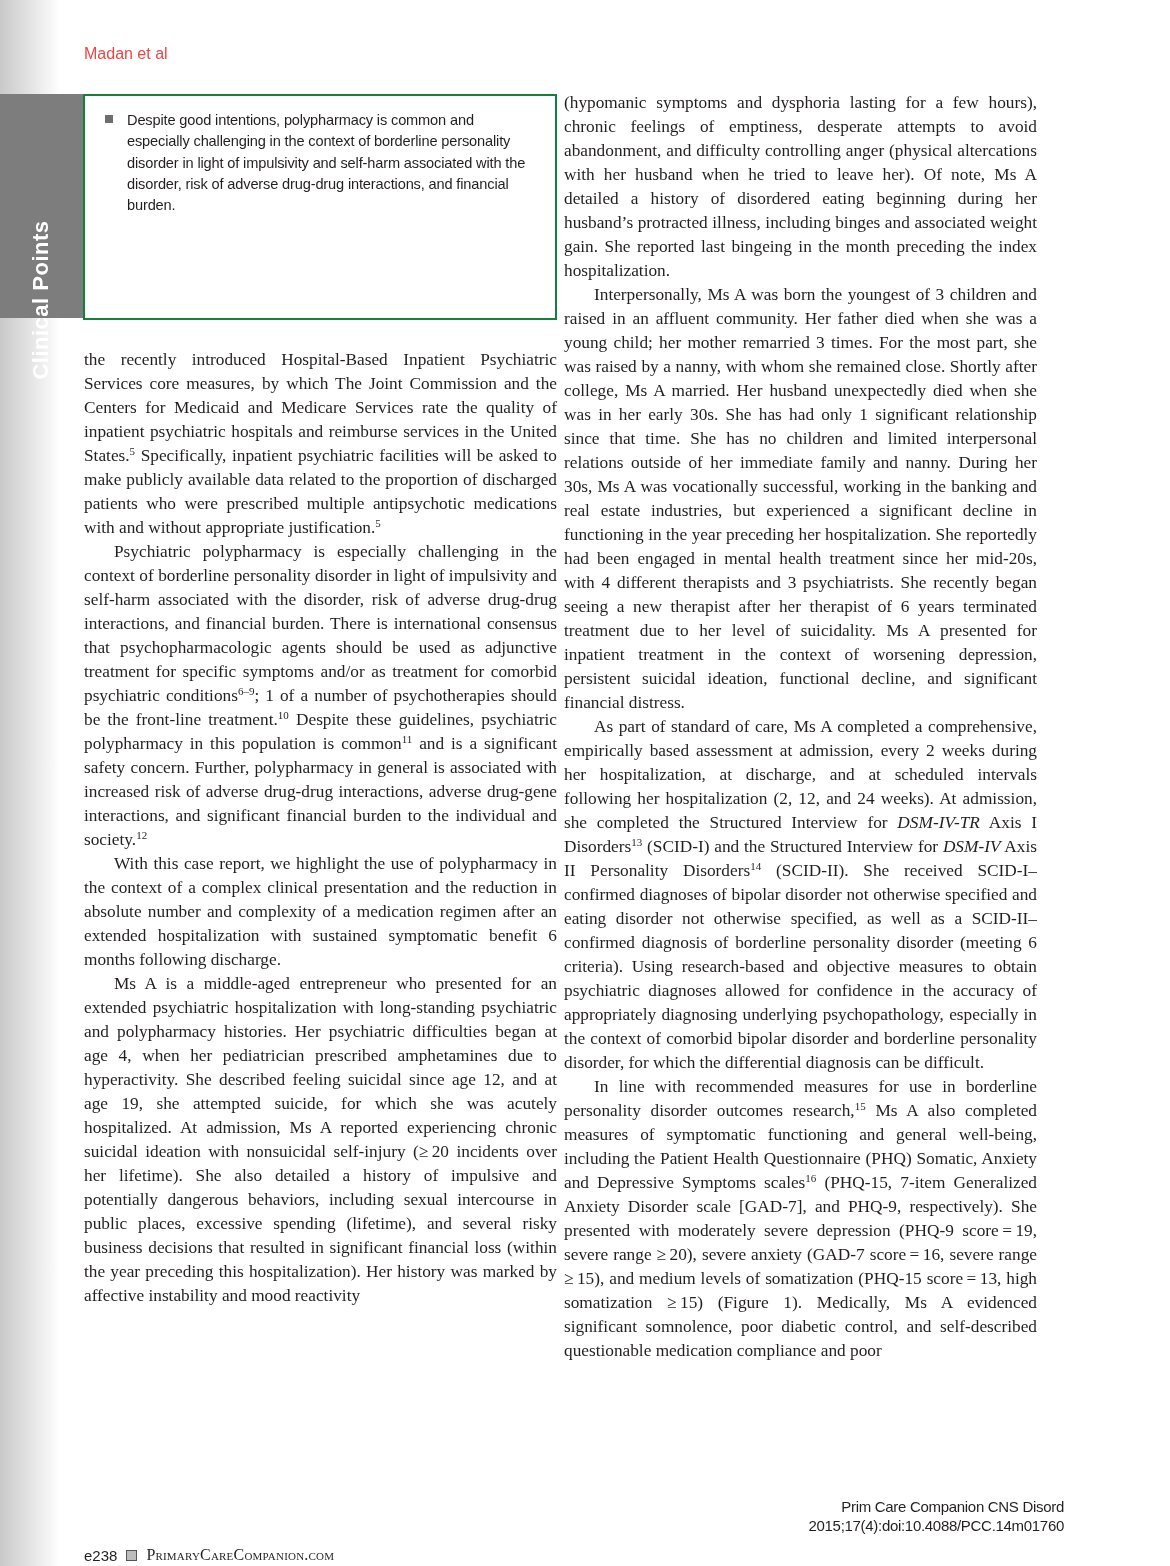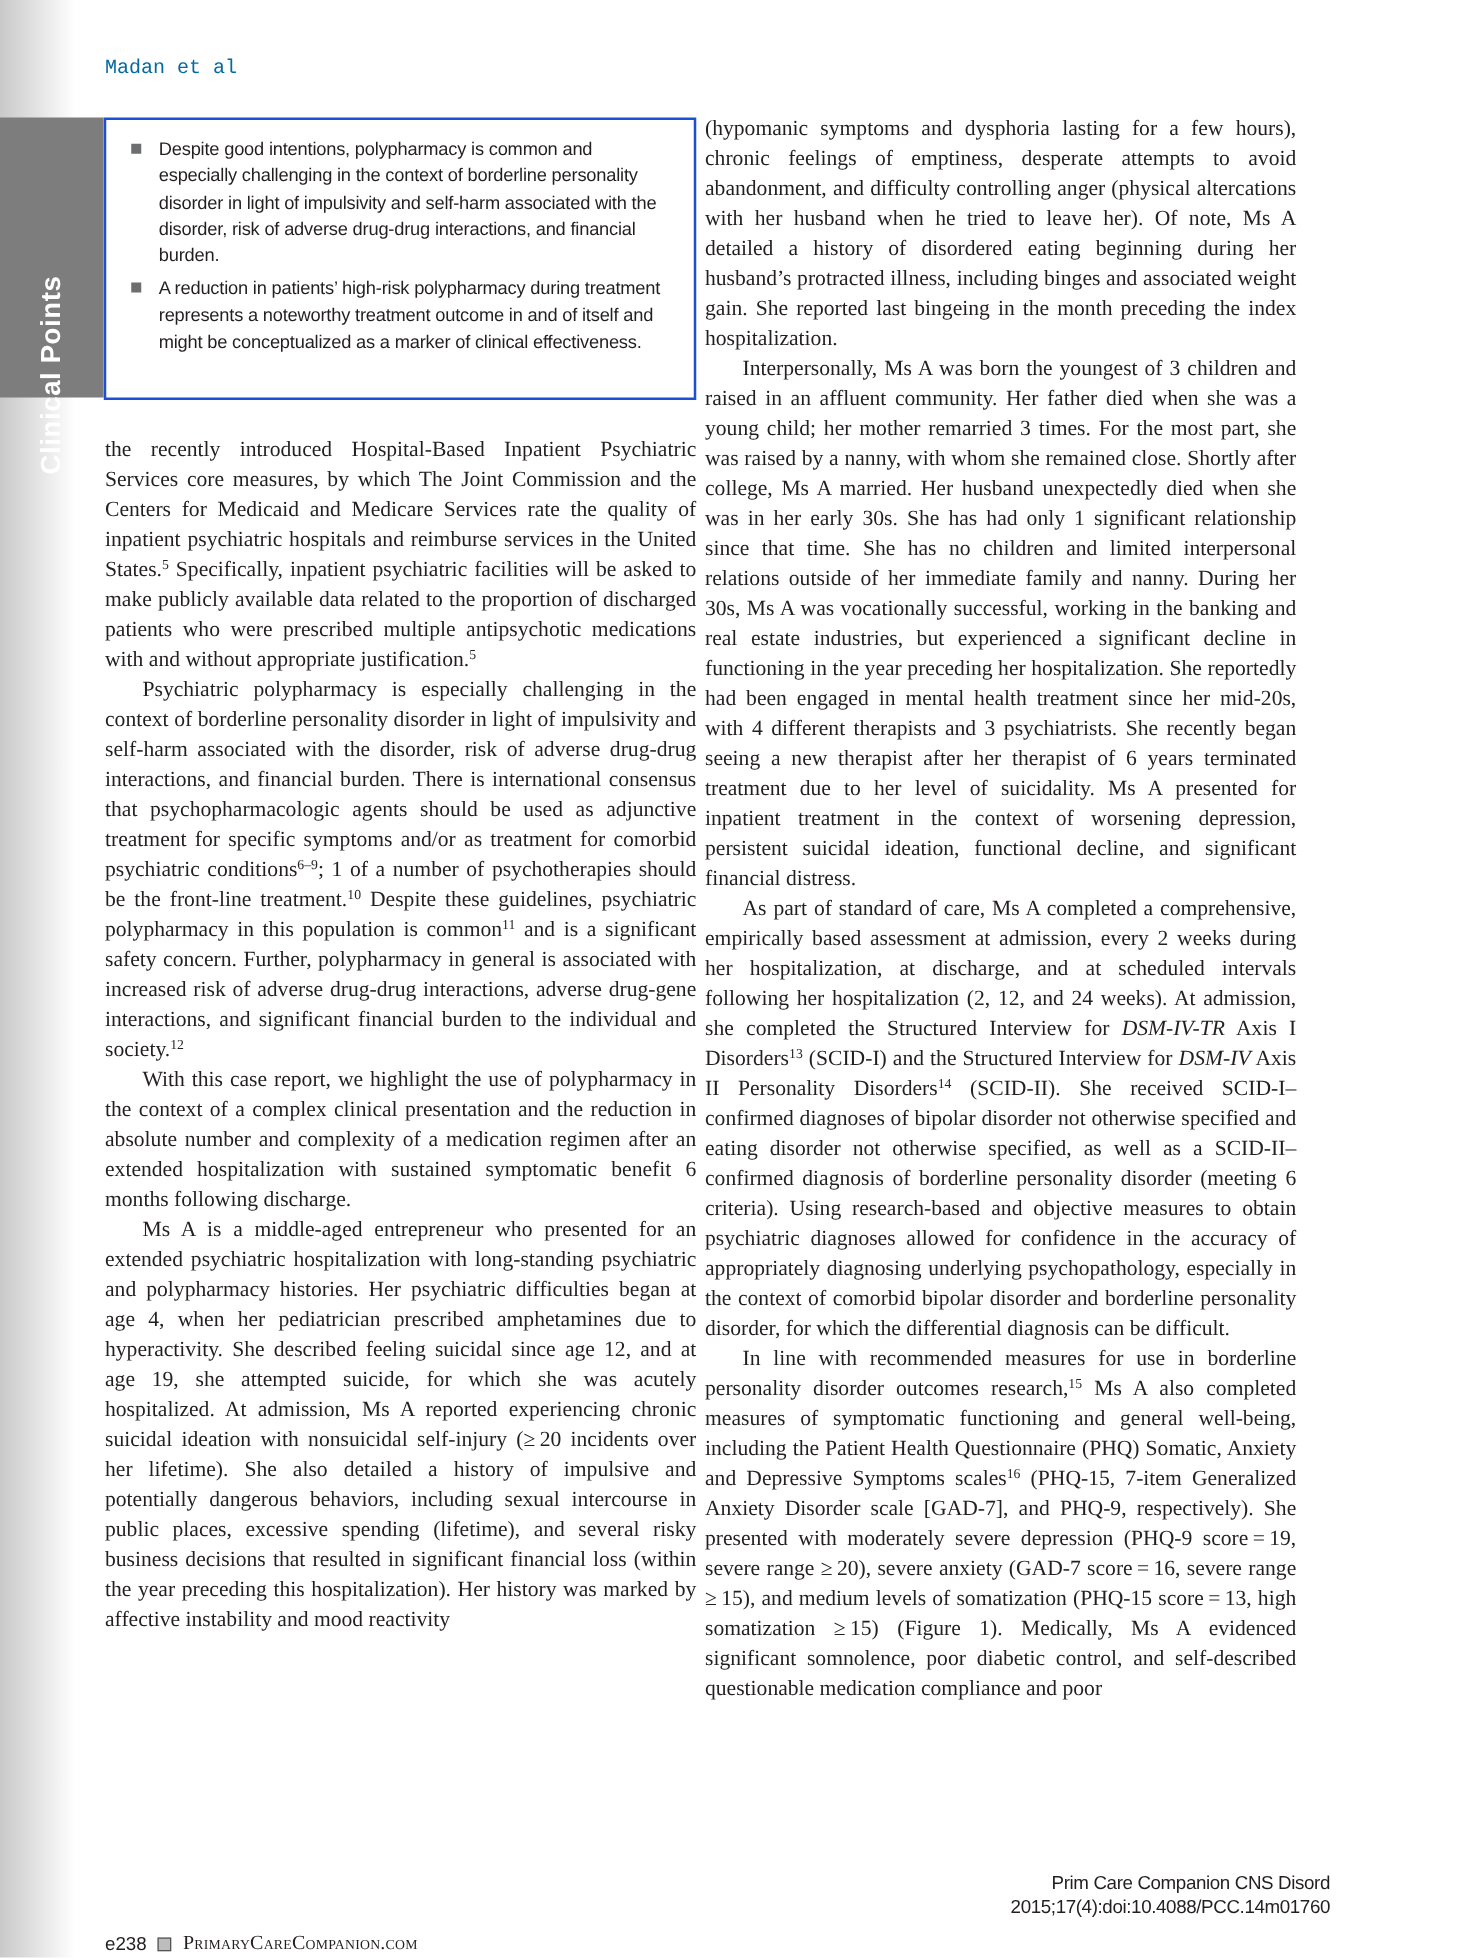--- a/index.html
+++ b/index.html
@@ -8,37 +8,37 @@
     background: #ffffff;
     font-family: "Liberation Serif", "DejaVu Serif", serif;
     color: #231f20;
   }
   .edge-shade {
     position: absolute; left: 0; top: 0; width: 60px; height: 1566px;
     background: linear-gradient(to right, #c9c9c9 0%, #dedede 40%, #f4f4f4 80%, #ffffff 100%);
   }
   .running-head {
     position: absolute; left: 84px; top: 45px;
-    font-family: Liberation Mono, monospace;
-    font-size: 16px; color: #0369a1;
+    font-family: Liberation Sans, sans-serif;
+    font-size: 16px; color: #ef4444;
   }
   .cp-tab {
     position: absolute; left: 0; top: 94px; width: 83px; height: 224px;
     background: #7d7d7d;
   }
   .cp-tab-label {
     position: absolute; left: 41px; top: 206px;
     transform: translate(-50%, -50%) rotate(-90deg);
     white-space: nowrap;
     font-family: "Liberation Sans", "DejaVu Sans", sans-serif;
     font-weight: bold; font-size: 22px; color: #ffffff; letter-spacing: 0.5px;
   }
   .cp-box {
     position: absolute; left: 83px; top: 94px; width: 470px; height: 222px;
-    border: 2px solid #1d4ed8; background: #fff;
+    border: 2px solid #15803d; background: #fff;
   }
   .cp-list { list-style: none; margin: 0; padding: 14px 18px 0 18px; }
   .cp-item {
     position: relative; padding-left: 24px;
     font-family: "Liberation Sans", "DejaVu Sans", sans-serif;
     font-size: 14.6px; line-height: 21.3px; color: #231f20;
     margin-bottom: 5px; letter-spacing: -0.15px;
   }
   .cp-bullet {
     position: absolute; left: 2px; top: 5px; width: 8px; height: 8px;
@@ -90,24 +90,20 @@
 
 <div class="cp-tab">
   <div class="cp-tab-label">Clinical Points</div>
 </div>
 <div class="cp-box">
   <ul class="cp-list">
     <li class="cp-item">
       <span class="cp-bullet"></span>
       <span>Despite good intentions, polypharmacy is common and especially challenging in the context of borderline personality disorder in light of impulsivity and self-harm associated with the disorder, risk of adverse drug-drug interactions, and financial burden.</span>
     </li>
-    <li class="cp-item">
-      <span class="cp-bullet"></span>
-      <span>A reduction in patients’ high-risk polypharmacy during treatment represents a noteworthy treatment outcome in and of itself and might be conceptualized as a marker of clinical effectiveness.</span>
-    </li>
   </ul>
 </div>
 
 <div class="col col-left">
   <p><span>the recently introduced Hospital-Based Inpatient Psychiatric Services core measures, by which The Joint Commission and the Centers for Medicaid and Medicare Services rate the quality of inpatient psychiatric hospitals and reimburse services in the United States.</span><sup>5</sup><span> Specifically, inpatient psychiatric facilities will be asked to make publicly available data related to the proportion of discharged patients who were prescribed multiple antipsychotic medications with and without appropriate justification.</span><sup>5</sup></p>
   <p class="indent"><span>Psychiatric polypharmacy is especially challenging in the context of borderline personality disorder in light of impulsivity and self-harm associated with the disorder, risk of adverse drug-drug interactions, and financial burden. There is international consensus that psychopharmacologic agents should be used as adjunctive treatment for specific symptoms and/or as treatment for comorbid psychiatric conditions</span><sup>6–9</sup><span>; 1 of a number of psychotherapies should be the front-line treatment.</span><sup>10</sup><span> Despite these guidelines, psychiatric polypharmacy in this population is common</span><sup>11</sup><span> and is a significant safety concern. Further, polypharmacy in general is associated with increased risk of adverse drug-drug interactions, adverse drug-gene interactions, and significant financial burden to the individual and society.</span><sup>12</sup></p>
   <p class="indent">With this case report, we highlight the use of polypharmacy in the context of a complex clinical presentation and the reduction in absolute number and complexity of a medication regimen after an extended hospitalization with sustained symptomatic benefit 6 months following discharge.</p>
   <p class="indent">Ms A is a middle-aged entrepreneur who presented for an extended psychiatric hospitalization with long-standing psychiatric and polypharmacy histories. Her psychiatric difficulties began at age 4, when her pediatrician prescribed amphetamines due to hyperactivity. She described feeling suicidal since age 12, and at age 19, she attempted suicide, for which she was acutely hospitalized. At admission, Ms A reported experiencing chronic suicidal ideation with nonsuicidal self-injury (≥ 20 incidents over her lifetime). She also detailed a history of impulsive and potentially dangerous behaviors, including sexual intercourse in public places, excessive spending (lifetime), and several risky business decisions that resulted in significant financial loss (within the year preceding this hospitalization). Her history was marked by affective instability and mood reactivity</p>
 </div>
 

